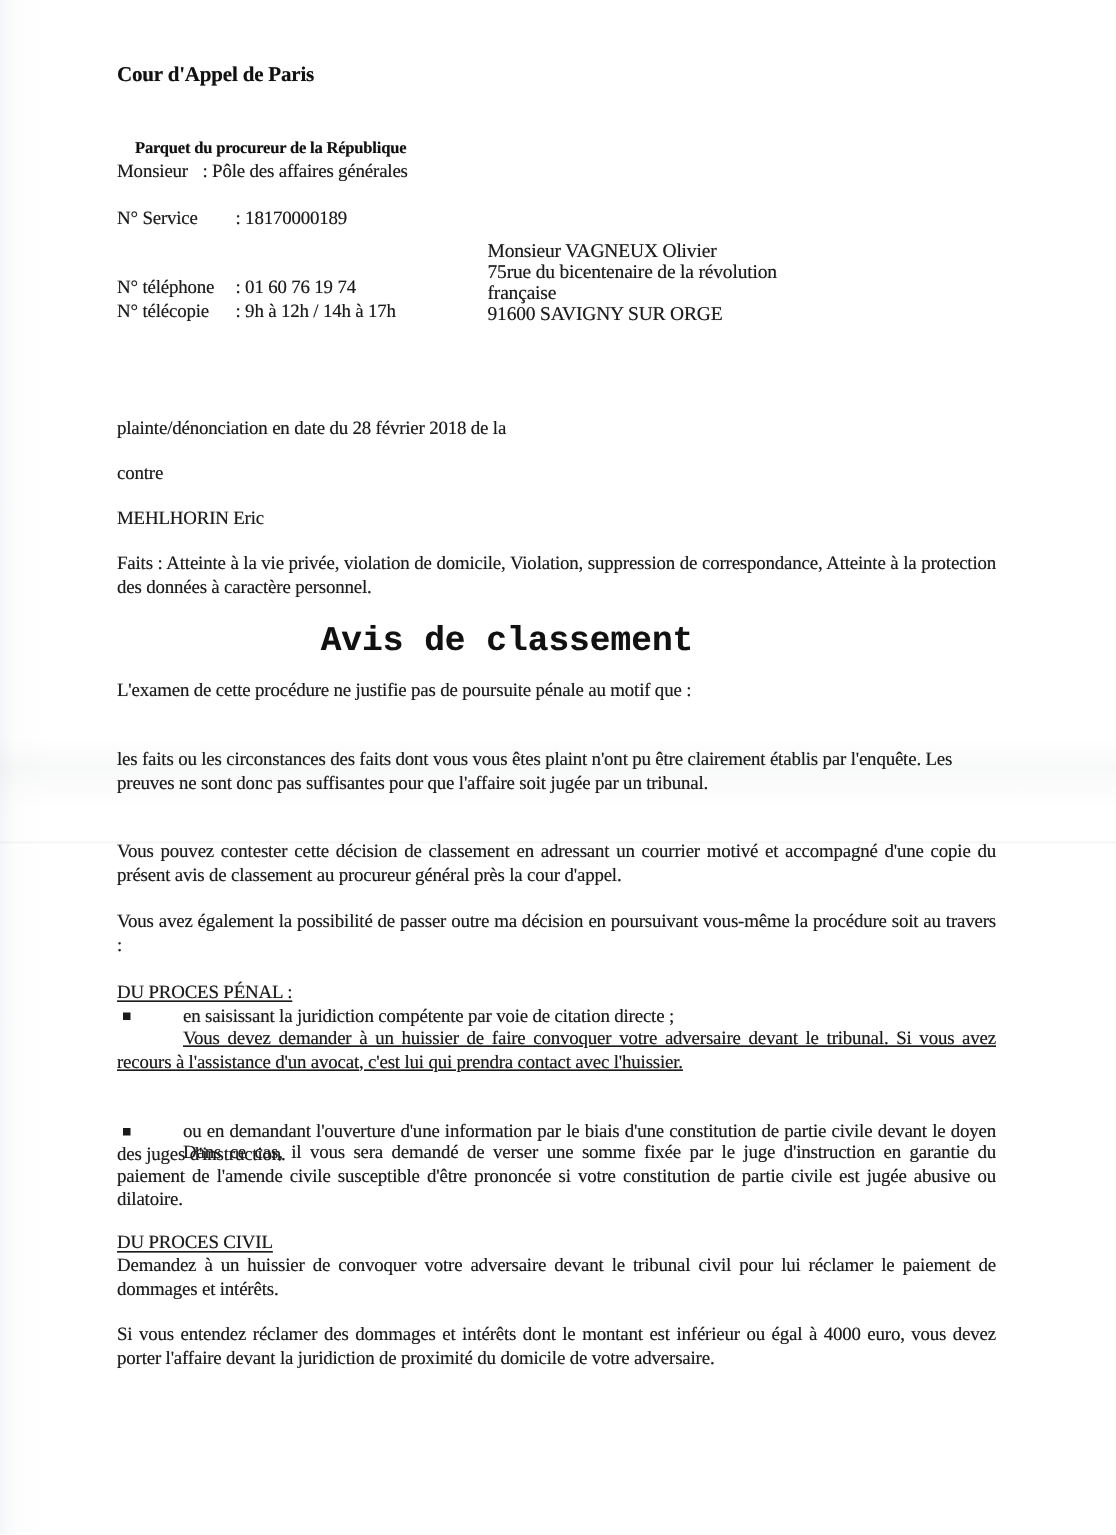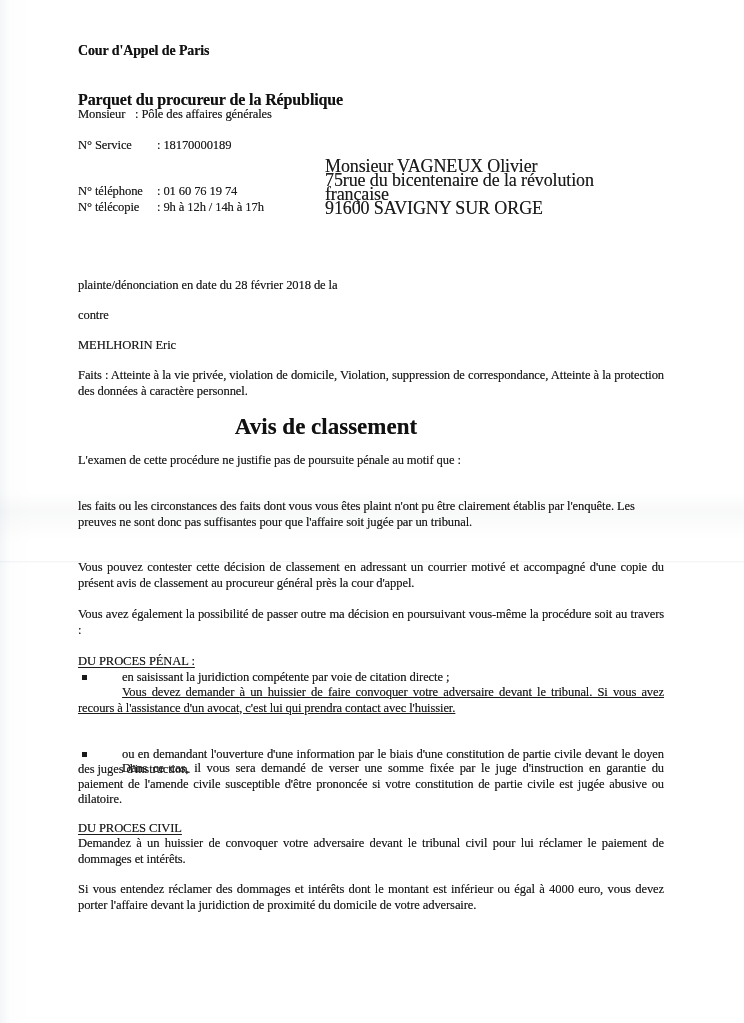--- a/index.html
+++ b/index.html
@@ -19,31 +19,31 @@
     color: #1c1c1c;
     text-shadow: 0 0 0.45px rgba(20,20,20,0.55);
   }
   .blk { position: absolute; left: 78px; width: 586px; font-size: 12.6px; line-height: 15.5px; letter-spacing: -0.12px; }
   .bold { font-weight: bold; color: #111; }
   .just { text-align: justify; }
   .indent { text-indent: 44px; }
   .underline { text-decoration: underline; text-underline-offset: 2px; }
 
   .b-court        { top: 42px;  font-size: 14px; line-height: 17px; }
-  .b-parquet-h    { top: 92px;  font-size: 16px; }
+  .b-parquet-h    { top: 92px;  font-size: 11px; margin-left: 12px; }
   .b-service      { top: 107px; }
   .b-numparquet   { top: 138px; }
-  .b-recipient    { top: 160px; left: 325px; width: 310px; font-size: 18px; line-height: 13.9px; }
+  .b-recipient    { top: 160px; left: 325px; width: 310px; font-size: 13px; line-height: 13.9px; }
   .b-phone        { top: 184px; }
   .b-fax          { top: 200px; }
   .b-plainte      { top: 278px; }
   .b-contre       { top: 308px; }
   .b-mec          { top: 338px; }
   .b-faits        { top: 368px; }
-  .b-title        { top: 413px; left: 0; width: 652px; text-align: center; font-size: 23px; line-height: 28px; letter-spacing: 0; }
+  .b-title        { top: 413px; left: 12px; width: 652px; text-align: center; font-size: 23px; line-height: 28px; letter-spacing: 0; font-family: Liberation Mono, monospace; }
   .b-motif-intro  { top: 453px; }
   .b-motif        { top: 499px; width: 578px; }
   .b-contest      { top: 560px; }
   .b-alt          { top: 607px; }
   .b-penal-h      { top: 654px; }
   .b-bullet1      { top: 670px; }
   .b-b1detail     { top: 685px; text-decoration: underline; }
   .b-bullet2      { top: 731px; }
   .b-b2detail     { top: 761px; }
   .b-civil-h      { top: 821px; }

